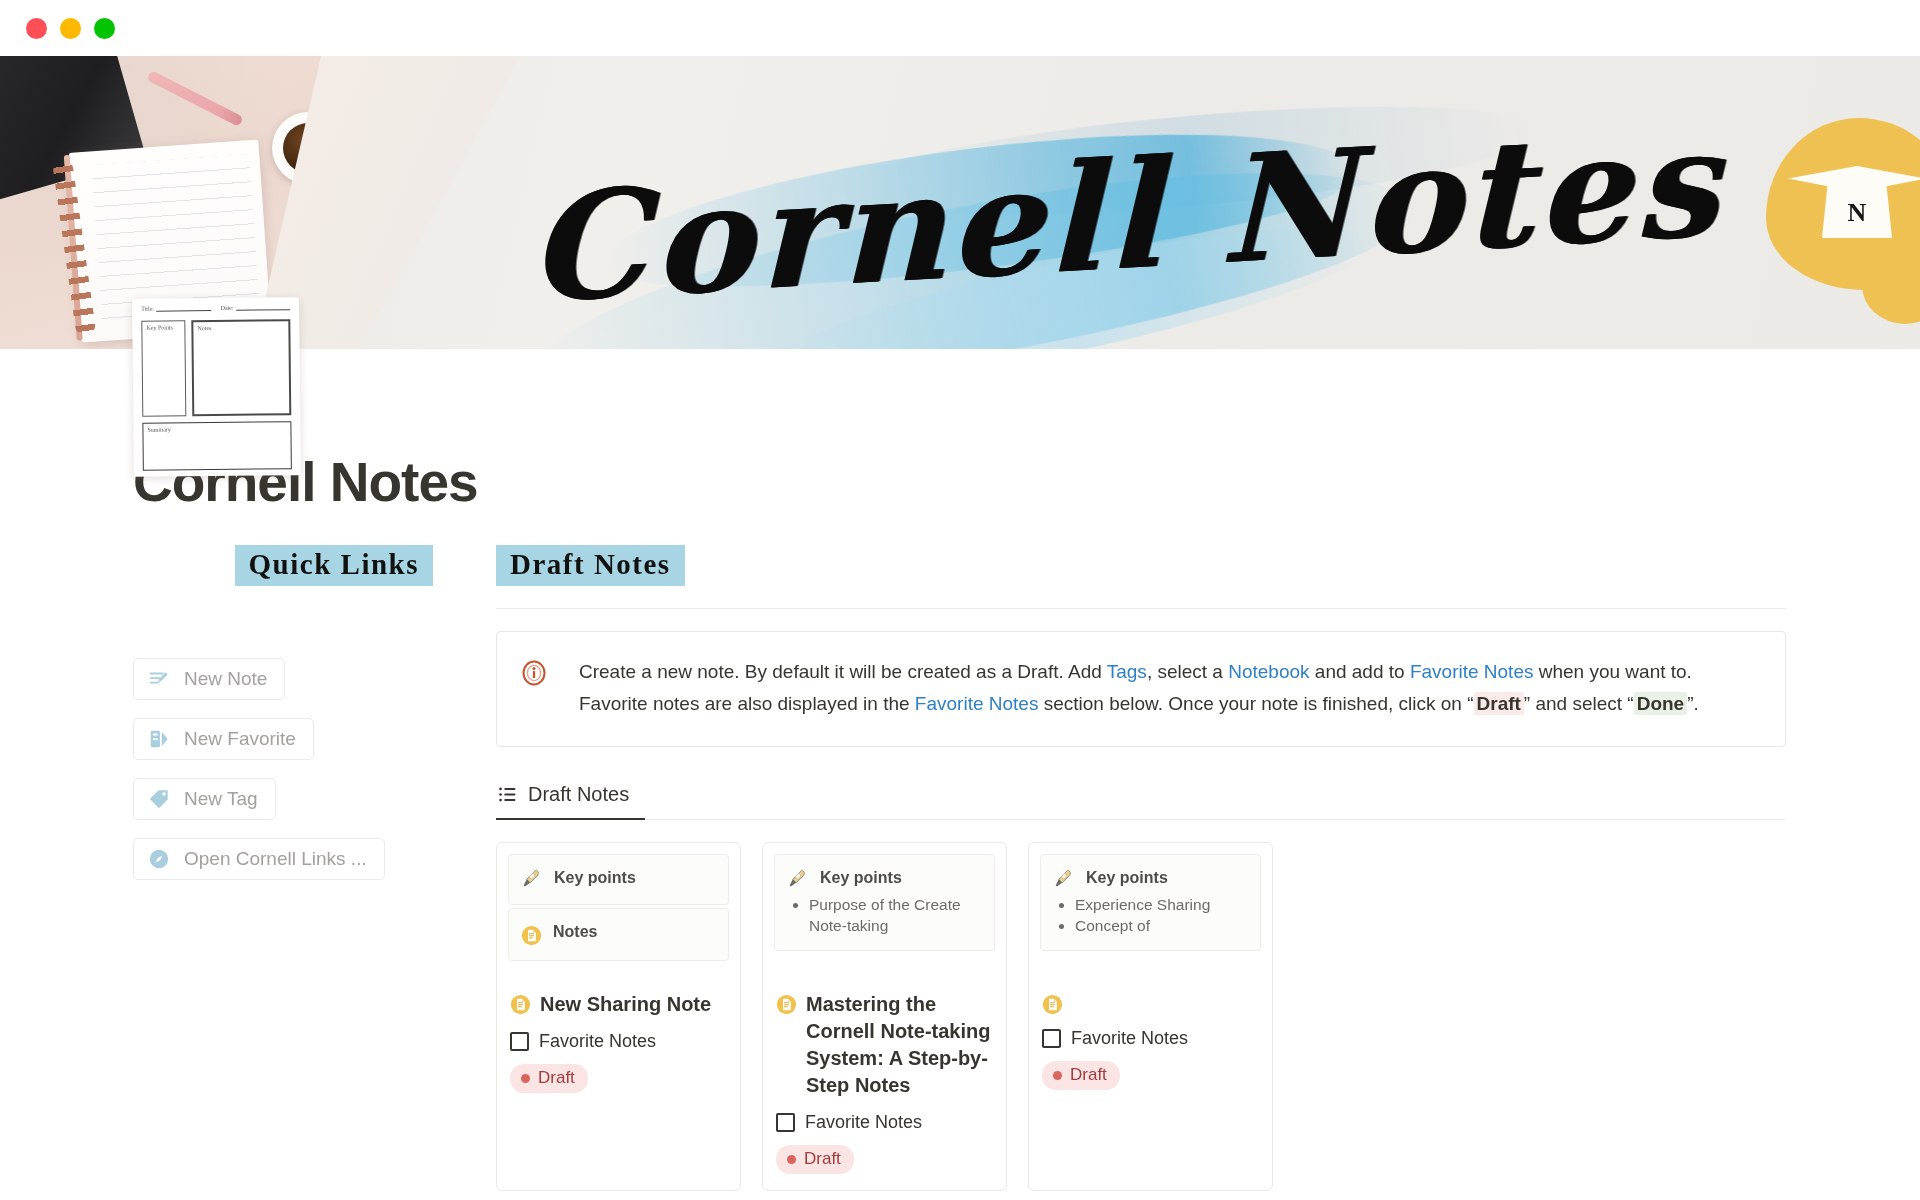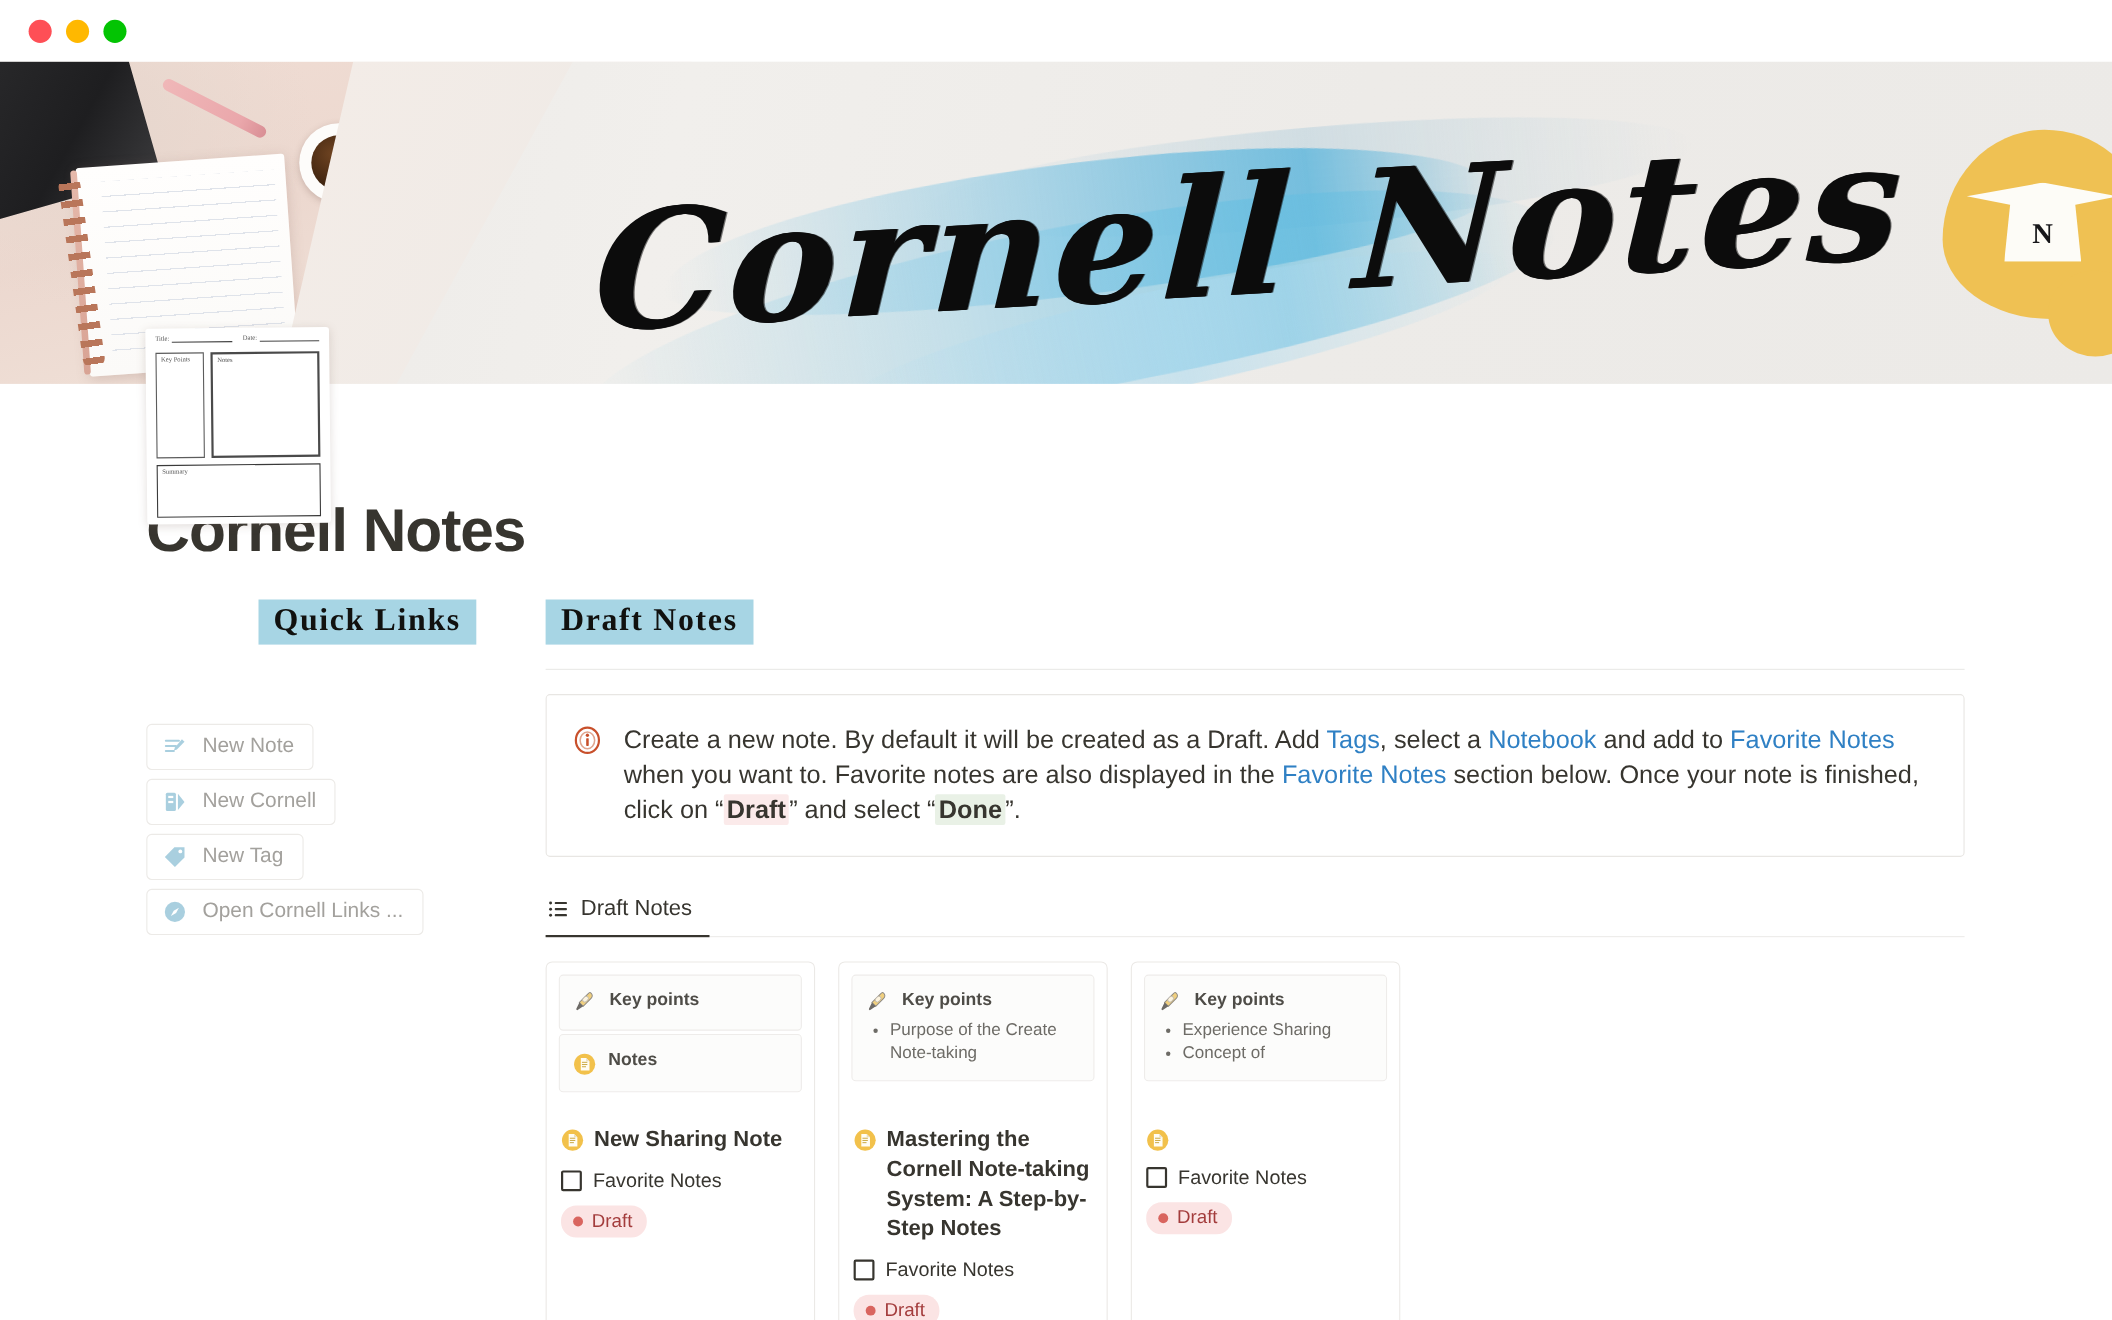--- a/index.html
+++ b/index.html
@@ -244,42 +244,43 @@
     font-size:29px; font-weight:700; color:#11110f;
     padding:3px 14px 5px 14px;
     letter-spacing:1.5px;
     white-space:nowrap;
   }
   .rule{
     height:1px; background:#e9e9e7; margin-top:22px;
   }
 
   
-  .ql-list{ margin-top:72px; display:flex; flex-direction:column; align-items:flex-start; gap:8px; }
+  .ql-list{ margin-top:72px; display:flex; flex-direction:column; align-items:flex-start; gap:18px; }
   .ql-btn{
     display:inline-flex; align-items:center; gap:14px;
     border:1px solid #eceae7; border-radius:5px;
     padding:9px 17px 9px 14px;
     background:#fff;
     font-size:19px; color:#a3a19d;
     cursor:pointer; white-space:nowrap;
   }
   .ql-ico{ width:22px; height:22px; flex:none; display:block; }
 
   
   .callout{
     margin-top:22px;
     border:1px solid #e8e6e3; border-radius:4px;
     padding:24px 28px 26px 24px;
     display:flex; gap:20px; align-items:flex-start;
   }
   .callout-icon{ flex:none; margin-top:4px; }
   .callout-text{
-    font-size:23px; line-height:32px; color:#37352f;
+    font-size:19px; line-height:32px; color:#37352f;
     font-family:"Liberation Sans", sans-serif;
+    margin-left:12px;
   }
   .lk{ color:#2f80c4; }
   .chip-draft{ background:#fbeaea; padding:1px 3px; border-radius:2px; font-weight:700; color:#37352f;}
   .chip-done{ background:#e9f1e6; padding:1px 3px; border-radius:2px; font-weight:700; color:#37352f;}
 
   
   .tabbar{ margin-top:30px; border-bottom:1px solid #edece9; display:flex; }
   .tab{
     display:flex; align-items:center; gap:11px;
     padding:6px 16px 12px 2px;
@@ -424,21 +425,21 @@
         <span>New Note</span>
       </div>
 
       <div class="ql-btn">
         <svg class="ql-ico" viewBox="0 0 24 24">
           <rect x="3" y="3" width="10" height="18" rx="1.5" fill="#a9cfdf"></rect>
           <rect x="5.4" y="6" width="5" height="2.2" fill="#ffffff"></rect>
           <rect x="5.4" y="11" width="5" height="2.2" fill="#ffffff"></rect>
           <path d="M15 4 L21.5 12 L15 20 Z" fill="#a9cfdf"></path>
         </svg>
-        <span>New Cornell</span>
+        <span>New Favorite</span>
       </div>
 
       <div class="ql-btn">
         <svg class="ql-ico" viewBox="0 0 24 24">
           <path d="M11.5 2.5 H21.5 V12.5 L12 22 L2 12 Z" fill="#a9cfdf"></path>
           <circle cx="17.4" cy="6.6" r="1.9" fill="#ffffff"></circle>
         </svg>
         <span>New Tag</span>
       </div>
 

